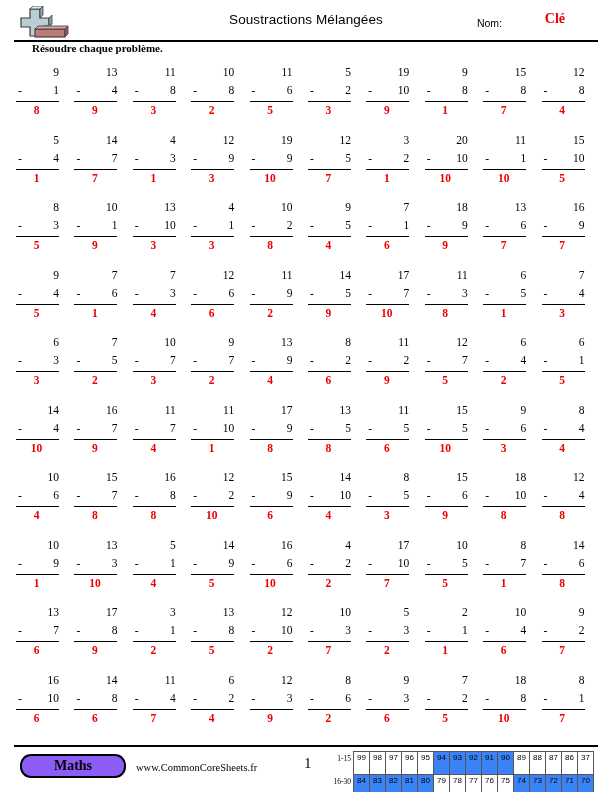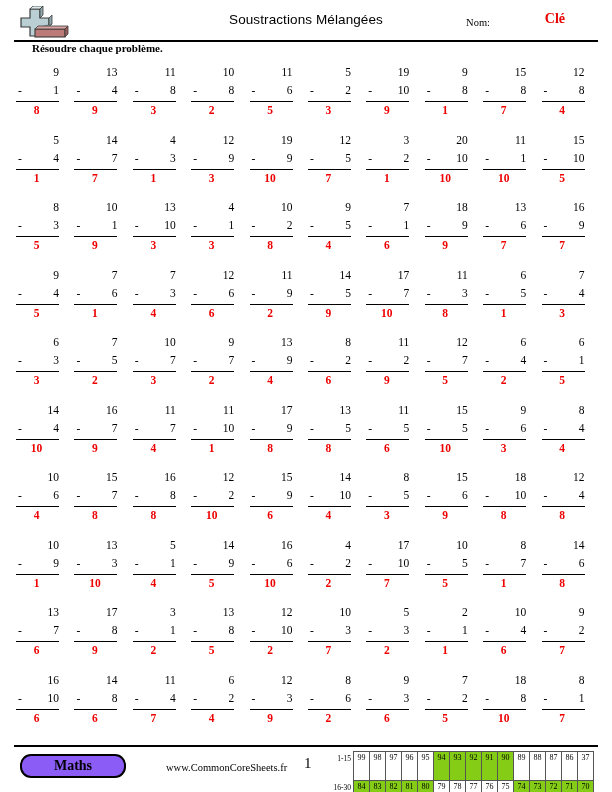--- a/index.html
+++ b/index.html
@@ -30,23 +30,23 @@
     position: absolute;
     left: 0; top: 6px;
     width: 584px;
     text-align: center;
     font-family: Liberation Sans, sans-serif;
     font-size: 13.5px;
     letter-spacing: 0.1px;
   }
   #name-label {
     position: absolute;
-    right: 108px; top: 11px;
+    right: 96px; top: 11px;
     font-size: 10.5px;
-    font-family: Liberation Serif, serif;
+    font-family: Liberation Sans, sans-serif;
   }
   #name-value {
     position: absolute;
     right: 33px; top: 5px;
     font-size: 14px;
     font-weight: bold;
     color: #e60000;
     font-family: "Liberation Serif", serif;
   }
   #header-rule {
@@ -143,21 +143,20 @@
     justify-content: center;
     font-family: "Liberation Serif", serif;
     font-weight: bold;
     font-size: 14px;
   }
   #site-url {
     position: absolute;
     left: 122px; top: 12px;
     font-size: 10.5px;
     font-family: "Liberation Serif", serif;
-    margin-left: 30px;
   }
   #page-num {
     position: absolute;
     left: 290px; top: 5px;
     font-size: 15px;
     font-family: "Liberation Serif", serif;
   }
   #score-table {
     position: absolute;
     left: 308px; top: 2px;
@@ -172,31 +171,31 @@
   .score-label {
     width: 32px;
     text-align: right;
     padding-right: 3px;
     font-size: 7.5px;
     font-family: "Liberation Serif", serif;
     line-height: 13px;
   }
   .score-cell {
     width: 17px;
-    height: 30px;
+    height: 24px;
     border: 1px solid #555;
     margin-left: -1px;
     margin-top: -1px;
     text-align: center;
     font-size: 8px;
     line-height: 11px;
-    font-family: Liberation Serif, serif;
+    font-family: Liberation Sans, sans-serif;
     background: #ffffff;
   }
-  .score-cell.hl { background: #84cc16; }
+  .score-cell.hl { background: #3b82f6; }
 </style>
 </head>
 <body>
 
 <div id="header">
   <div id="header-icon">
     <svg width="56" height="34" viewBox="0 0 56 34" xmlns="http://www.w3.org/2000/svg">
 
       <polygon points="12,3 22,3 22,12 31,12 31,21 22,21 22,30 12,30 12,21 3,21 3,12 12,12" fill="#b9cfd4" stroke="#3a3a3a" stroke-width="1.2"></polygon>
       <polygon points="12,3 15,0 25,0 22,3" fill="#dfe9ec" stroke="#3a3a3a" stroke-width="0.8"></polygon>

